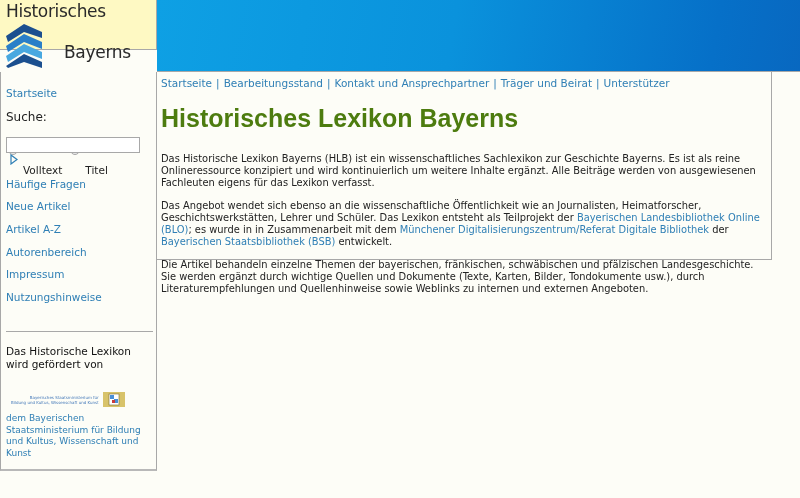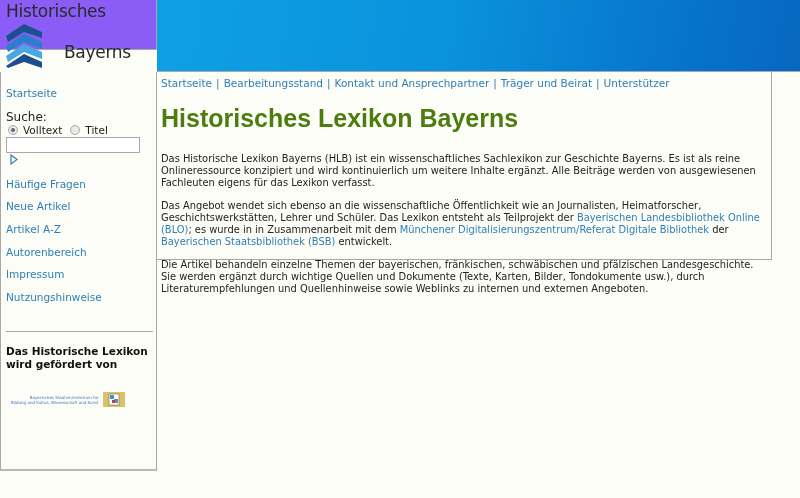--- a/index.html
+++ b/index.html
@@ -3,21 +3,21 @@
   <meta charset="utf-8">
   <style>
     * { box-sizing: border-box; margin: 0; padding: 0; }
     html, body { width: 800px; height: 498px; overflow: hidden; background: #fdfdf7; }
     body { font-family: "DejaVu Sans", sans-serif; font-size: 10px; color: #222; position: relative; }
     a { color: #2f7fb5; text-decoration: none; }
 
     #logo-box {
       position: absolute; left: 0; top: 0; width: 157px; height: 50px;
       border-right: 1px solid #a8a8a8; border-bottom: 1px solid #a8a8a8;
-      background: #8b5cf6;
+      background: #fef9c3;
     }
     #logo-box .t1 { position: absolute; left: 6px; top: 1px; font-size: 17px; color: #2a2a2a; letter-spacing: -0.3px; }
     #logo-box .t2 { position: absolute; left: 41px; top: 20px; font-size: 19px; font-weight: bold; color: #1f1f1f; letter-spacing: -0.3px; }
     #logo-box .t3 { position: absolute; left: 50px; top: 42px; font-size: 17px; color: #2a2a2a; letter-spacing: -0.3px; margin-left: 14px; }
     #logo-box svg { position: absolute; left: 4px; top: 22px; }
 
     #banner {
       position: absolute; left: 157px; top: 0; width: 742px; height: 72px;
       background: linear-gradient(100deg, #0ea0e4 0%, #0a92dc 40%, #0670c8 75%, #0a5fb8 100%);
       border-bottom: 1px solid #a8a8a8; border-right: 1px solid #a8a8a8;
@@ -27,25 +27,25 @@
     #sidebar {
       position: absolute; left: 0; top: 72px; width: 157px; height: 399px;
       border-left: 1px solid #a8a8a8; border-right: 1px solid #a8a8a8; border-bottom: 2px solid #b8b8b8;
       background: #fdfdf7;
     }
     .side-link { position: absolute; left: 5px; font-size: 10.5px; color: #2f7fb5; }
     #search-label { position: absolute; left: 5px; top: 38px; font-size: 12px; color: #222; }
     .radio-row { position: absolute; left: 7px; top: 52px; display: flex; align-items: center; font-size: 10.5px; color: #222; }
     .radio { width: 10px; height: 10px; border-radius: 50%; border: 1px solid #a8a8a8; background: #eaeaea; margin-right: 5px; position: relative; }
     .radio.checked::after { content: ""; position: absolute; left: 2px; top: 2px; width: 4px; height: 4px; border-radius: 50%; background: #666; }
-    .radio-label { margin-right: 8px; }
+    .radio-label { margin-right: 8px; margin-top: 40px; }
     #search-input { position: absolute; left: 5px; top: 65px; width: 134px; height: 16px; border: 1px solid #a8a8a8; background: #fff; }
     #search-go { position: absolute; left: 9px; top: 82px; }
     #side-divider { position: absolute; left: 5px; top: 259px; width: 147px; height: 1px; background: #a8a8a8; }
-    #funded-heading { position: absolute; left: 5px; top: 273px; width: 148px; font-weight: bold; font-size: 10.5px; color: #111; line-height: 13px; }
+    #funded-heading { position: absolute; left: 5px; top: 273px; width: 148px; font-weight: normal; font-size: 10.5px; color: #111; line-height: 13px; }
     #ministry-logo { position: absolute; left: 10px; top: 320px; display: flex; align-items: center; }
     #ministry-logo .txt { font-size: 4px; color: #4277b8; text-align: right; line-height: 5px; margin-right: 4px; }
     #ministry-link { position: absolute; left: 5px; top: 341px; width: 148px; font-size: 9px; line-height: 11.5px; color: #2f7fb5; }
 
     #main {
       position: absolute; left: 157px; top: 72px; width: 615px; height: 188px;
       border-right: 1px solid #a8a8a8; border-bottom: 1px solid #a8a8a8;
       background: #fdfdf7;
     }
     #topnav { position: absolute; left: 4px; top: 5px; font-size: 10.5px; white-space: nowrap; }
@@ -113,20 +113,21 @@
       <span>Bildung und Kultus, Wissenschaft und Kunst</span>
     </span>
     <svg width="22" height="15" viewBox="0 0 22 15">
       <rect x="0" y="0" width="22" height="15" fill="#d8c36a"></rect>
       <rect x="6" y="2" width="10" height="11" fill="#ffffff" stroke="#7a6a30" stroke-width="0.6"></rect>
       <rect x="7" y="3" width="4" height="4" fill="#4a8fd6"></rect>
       <rect x="11" y="7" width="4" height="4" fill="#4a8fd6"></rect>
       <rect x="9" y="8" width="3" height="3" fill="#c83a3a"></rect>
     </svg>
   </a>
+  <a id="ministry-link" href="#">dem Bayerischen Staatsministerium für Bildung und Kultus, Wissenschaft und Kunst</a>
 </div>
 
 <div id="main">
   <nav id="topnav">
     <a href="#">Startseite</a><span class="sep">|</span><a href="#">Bearbeitungsstand</a><span class="sep">|</span><a href="#">Kontakt und Ansprechpartner</a><span class="sep">|</span><a href="#">Träger und Beirat</a><span class="sep">|</span><a href="#">Unterstützer</a>
   </nav>
 
   <h1 id="page-title">Historisches Lexikon Bayerns</h1>
 
   <p id="p1" class="para">Das Historische Lexikon Bayerns (HLB) ist ein wissenschaftliches Sachlexikon zur Geschichte Bayerns. Es ist als reine Onlineressource konzipiert und wird kontinuierlich um weitere Inhalte ergänzt. Alle Beiträge werden von ausgewiesenen Fachleuten eigens für das Lexikon verfasst.</p>

